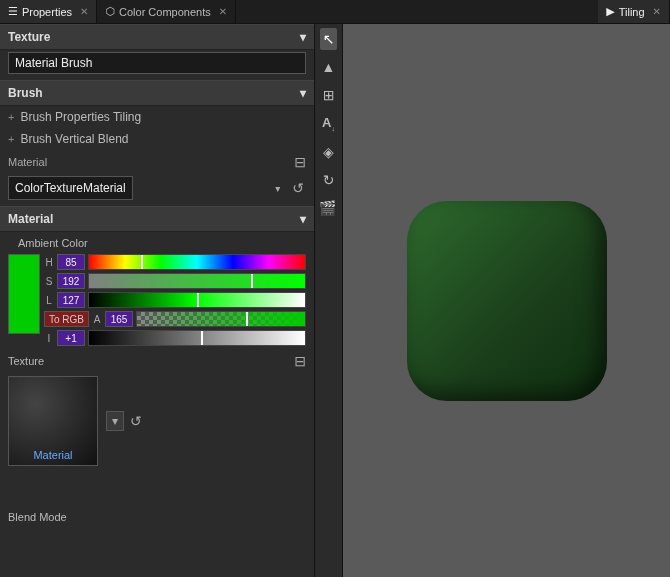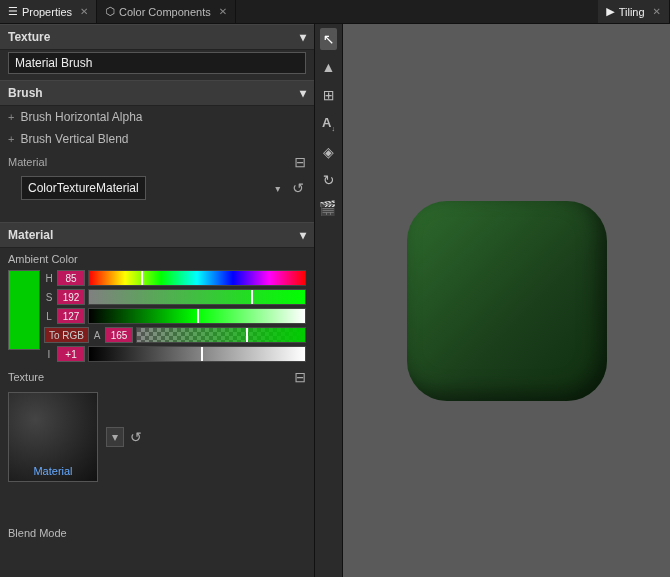--- a/index.html
+++ b/index.html
@@ -22,34 +22,34 @@
     .field-label { color: #aaa; font-size: 11px; min-width: 50px; }
     .field-input { background: #1a1a1a; border: 1px solid #555; color: #eee; padding: 2px 6px; flex: 1; font-size: 12px; height: 22px; outline: none; }
 
     .brush-item { display: flex; align-items: center; padding: 4px 8px; color: #bbb; font-size: 12px; gap: 6px; }
     .brush-item .plus { color: #888; font-size: 11px; }
 
     .material-row { display: flex; align-items: center; padding: 4px 8px; gap: 4px; }
     .material-label { color: #aaa; font-size: 11px; flex: 1; }
     .material-icon { color: #aaa; font-size: 14px; cursor: pointer; }
 
-    .material-select-row { display: flex; align-items: center; padding: 2px 8px 22px 8px; gap: 4px; margin-left: 13px; }
+    .material-select-row { display: flex; align-items: center; padding: 2px 8px 6px 8px; gap: 4px; }
     .material-select { background: #1a1a1a; border: 1px solid #555; color: #eee; padding: 2px 6px; font-size: 12px; height: 24px; flex: 1; outline: none; appearance: none; cursor: pointer; }
     .select-wrapper { position: relative; flex: 1; }
     .select-wrapper::after { content: '▾'; position: absolute; right: 6px; top: 50%; transform: translateY(-50%); color: #aaa; pointer-events: none; font-size: 10px; }
     .reset-btn { background: none; border: none; color: #aaa; cursor: pointer; font-size: 14px; padding: 2px; }
 
     
-    .ambient-label { padding: 5px 8px 3px 8px; color: #bbb; font-size: 11px; }
+    .ambient-label { padding: 5px 8px 3px 18px; color: #bbb; font-size: 11px; }
     .color-sliders { padding: 2px 8px; display: flex; gap: 4px; align-items: flex-start; }
     .color-swatch { width: 32px; height: 80px; background: #00cc00; flex-shrink: 0; border: 1px solid #555; }
     .sliders-area { flex: 1; display: flex; flex-direction: column; gap: 3px; }
     .slider-row { display: flex; align-items: center; gap: 3px; }
     .slider-letter { color: #aaa; font-size: 10px; width: 10px; text-align: center; flex-shrink: 0; }
-    .slider-val { background: #be185d; border: 1px solid #555; color: #eee; width: 28px; height: 16px; font-size: 10px; text-align: center; flex-shrink: 0; }
+    .slider-val { background: #4c1d95; border: 1px solid #555; color: #eee; width: 28px; height: 16px; font-size: 10px; text-align: center; flex-shrink: 0; }
     .slider-track { flex: 1; height: 16px; position: relative; border: 1px solid #444; overflow: hidden; }
 
     
     .h-track { background: linear-gradient(to right, #ff0000, #ffff00, #00ff00, #00ffff, #0000ff, #ff00ff, #ff0000); }
     
     .s-track { background: linear-gradient(to right, #808080, #00ff00); }
     
     .l-track { background: linear-gradient(to right, #000, #00ff00, #fff); }
     
     .a-track { background: repeating-conic-gradient(#888 0% 25%, #555 0% 50%) 0 0/8px 8px; }
@@ -129,21 +129,21 @@
       <input class="field-input" style="width: 100%;" type="text" value="Material Brush">
     </div>
 
     <div class="section-header">
       <span>Brush</span>
       <span class="chevron">▾</span>
     </div>
 
     <div class="brush-item">
       <span class="plus">+</span>
-      <span>Brush Horizontal Alpha</span>
+      <span>Brush Properties Tiling</span>
     </div>
     <div class="brush-item">
       <span class="plus">+</span>
       <span>Brush Vertical Blend</span>
     </div>
 
     <div class="material-row">
       <span class="material-label">Material</span>
       <span class="material-icon">⊟</span>
     </div>

